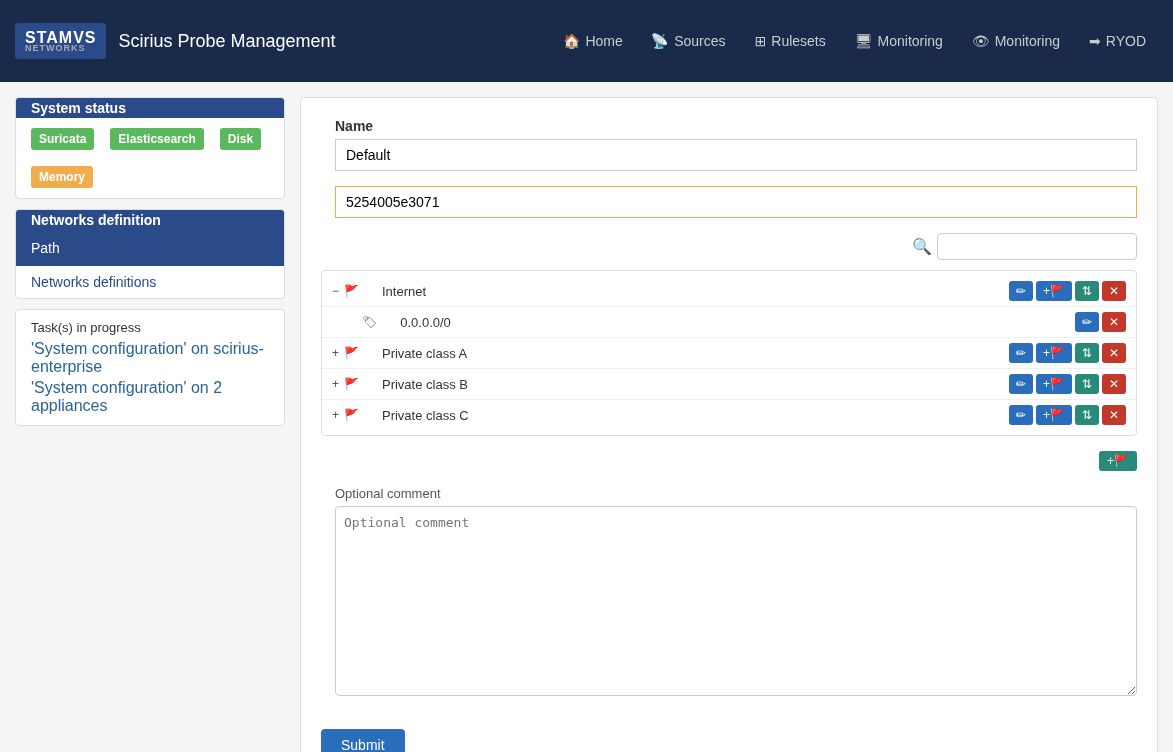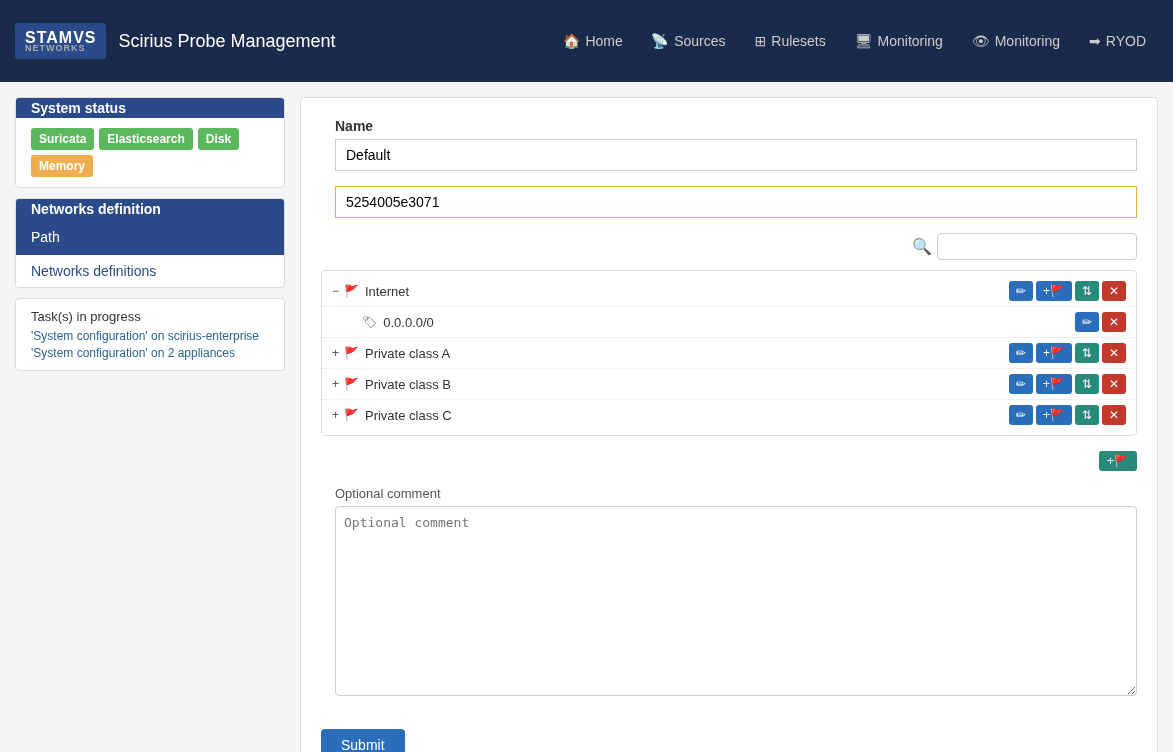--- a/index.html
+++ b/index.html
@@ -83,21 +83,21 @@
       color: white;
       padding: 2px 15px;
       font-size: 14px;
       font-weight: bold;
     }
     .sidebar-section-body {
       padding: 10px 15px;
     }
     .status-badges {
       display: flex;
-      gap: 5px;
+      gap: 16px;
       flex-wrap: wrap;
     }
     .badge {
       padding: 4px 8px;
       border-radius: 3px;
       font-size: 12px;
       color: white;
       font-weight: bold;
     }
     .badge-suricata { background: #5cb85c; }
@@ -118,21 +118,21 @@
       padding: 10px 15px;
     }
 
     .tasks-in-progress {
       padding: 10px 15px;
       font-size: 13px;
     }
     .task-label { margin-bottom: 5px; }
     .task-item {
       color: #2a6496;
-      font-size: 12px;
+      font-size: 16px;
       display: block;
       margin-top: 3px;
     }
 
     
     .content {
       flex: 1;
       background: white;
       border: 1px solid #ddd;
       border-radius: 4px;
@@ -202,21 +202,21 @@
 
     .tree-controls-left {
       display: flex;
       align-items: center;
       gap: 3px;
       flex: 1;
     }
     .tree-icon { font-size: 12px; color: #555; margin-right: 2px; cursor: pointer; }
     .tree-flag { color: #2a4a8a; font-size: 12px; }
     .tree-tag { color: #555; font-size: 12px; }
-    .tree-label { font-size: 13px; margin-left: 3px; }
+    .tree-label { font-size: 13px; margin-left: 20px; }
 
     .tree-controls-right {
       display: flex;
       align-items: center;
       gap: 3px;
     }
     .btn-icon {
       padding: 3px 7px;
       border: none;
       border-radius: 3px;

